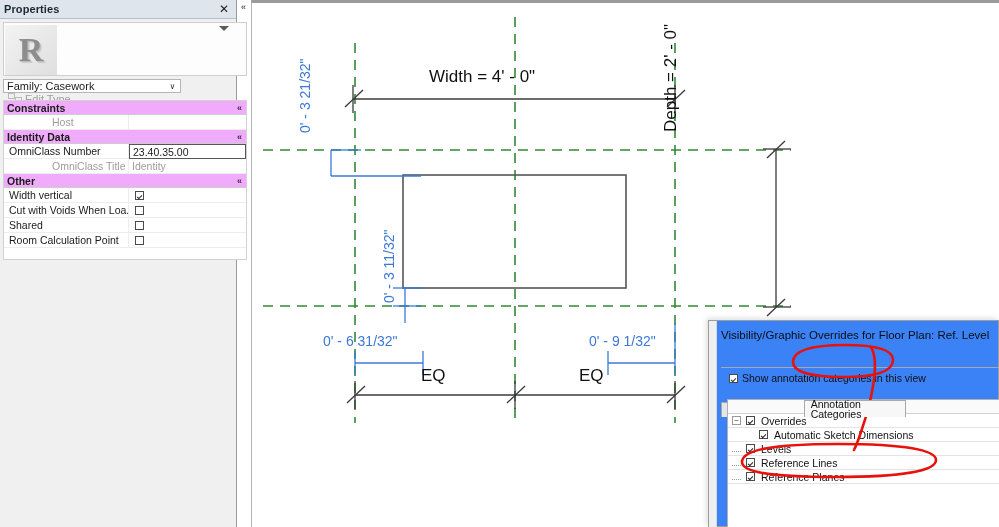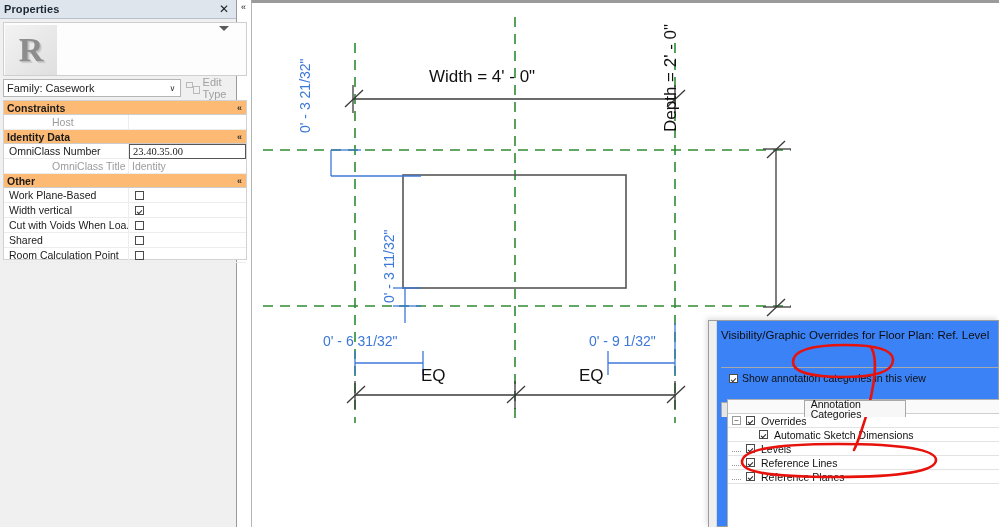--- a/index.html
+++ b/index.html
@@ -31,21 +31,21 @@
     display:flex;align-items:center;justify-content:center;
     color:#8d8d8d;font-size:34px;font-weight:bold;font-family:"Liberation Serif",serif;
     text-shadow:1px 1px 0 #bdbdbd,2px 2px 1px #cacaca;
   }
   #type-caret{
     position:absolute;right:7px;top:26px;width:0;height:0;
     border-left:5px solid transparent;border-right:5px solid transparent;
     border-top:5px solid #5a5a5a;
   }
   #family-row{
-    position:absolute;left:3px;top:79px;width:244px;height:18px;display:flex;
+    position:absolute;left:3px;top:79px;width:244px;height:18px;display:flex;flex-direction:column;
   }
   #family-combo{
     width:178px;height:18px;background:#ffffff;border:1px solid #b5b5b5;
     box-sizing:border-box;display:flex;align-items:center;font-size:11px;color:#1b1b1b;
     padding-left:3px;
   }
   #family-combo .cv{flex:1;}
   #family-combo .arrow{width:15px;text-align:center;font-size:8px;color:#333;}
   #edit-type{
     flex:1;display:flex;align-items:center;gap:3px;padding-left:5px;
@@ -53,33 +53,33 @@
   }
   .etico{width:14px;height:12px;position:relative;}
   .etico:before,.etico:after{content:"";position:absolute;border:1px solid #b9b9b9;}
   .etico:before{left:0;top:0;width:5px;height:4px;}
   .etico:after{left:7px;top:4px;width:5px;height:6px;}
   #grid{
     position:absolute;left:3px;top:100px;width:244px;height:160px;
     background:#ffffff;border:1px solid #d2d2d2;box-sizing:border-box;
   }
   .grp{
-    height:14px;background:#fdba74;border-bottom:1px solid #cdcdcd;
+    height:14px;background:#f0abfc;border-bottom:1px solid #cdcdcd;
     display:flex;align-items:center;font-size:10.5px;font-weight:bold;color:#1a1a1a;
     padding-left:3px;box-sizing:border-box;
   }
   .grp .chev{margin-left:auto;margin-right:4px;font-size:9px;color:#333;}
   .row{height:15px;display:flex;border-bottom:1px solid #ededed;box-sizing:border-box;}
   .row .lab{width:125px;font-size:10.5px;color:#1a1a1a;padding-left:5px;
     display:flex;align-items:center;border-right:1px solid #ededed;box-sizing:border-box;
     white-space:nowrap;overflow:hidden;}
   .row.dim .lab{color:#9c9c9c;padding-left:48px;}
   .row .val{flex:1;font-size:10.5px;color:#1a1a1a;display:flex;align-items:center;padding-left:3px;}
   .row.dim .val{color:#9c9c9c;}
-  .row .val.edit{background:#fff;border:1px solid #555;margin:0;box-sizing:border-box;height:15px;font-family:Liberation Serif, serif;}
+  .row .val.edit{background:#fff;border:1px solid #555;margin:0;box-sizing:border-box;height:15px;}
   .cb{width:9px;height:9px;border:1px solid #4a4a4a;background:#fff;margin-left:3px;
     position:relative;box-sizing:border-box;}
   .cb.on:after{content:"";position:absolute;left:1px;top:3px;width:4px;height:2px;
     border-left:1.4px solid #333;border-bottom:1.4px solid #333;transform:rotate(-45deg);}
   #collapse-chev{
     position:absolute;left:241px;top:2px;width:8px;height:10px;
     font-size:9px;color:#222;line-height:10px;
   }
   
   #canvas{
@@ -174,26 +174,20 @@
       </div>
       <div class="row dim">
         <div class="lab">OmniClass Title</div>
         <div class="val">Identity</div>
       </div>
       <div class="grp">
         <span>Other</span>
         <span class="chev">«</span>
       </div>
       <div class="row">
-        <div class="lab">Work Plane-Based</div>
-        <div class="val">
-          <span class="cb"></span>
-        </div>
-      </div>
-      <div class="row">
         <div class="lab">Width vertical</div>
         <div class="val">
           <span class="cb on"></span>
         </div>
       </div>
       <div class="row">
         <div class="lab">Cut with Voids When Loa...</div>
         <div class="val">
           <span class="cb"></span>
         </div>

